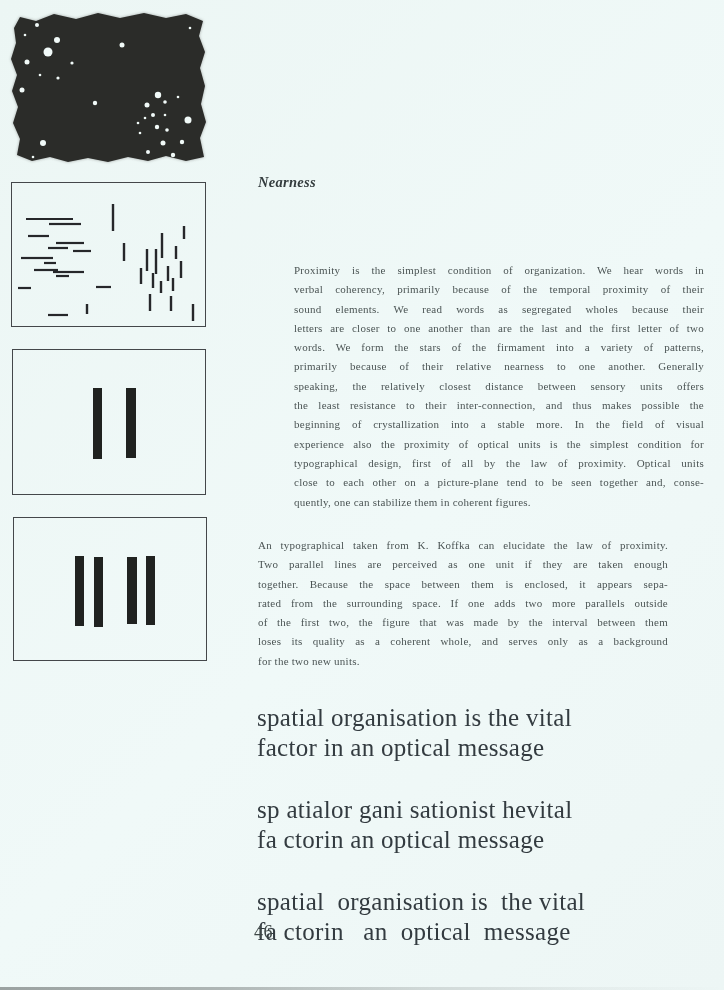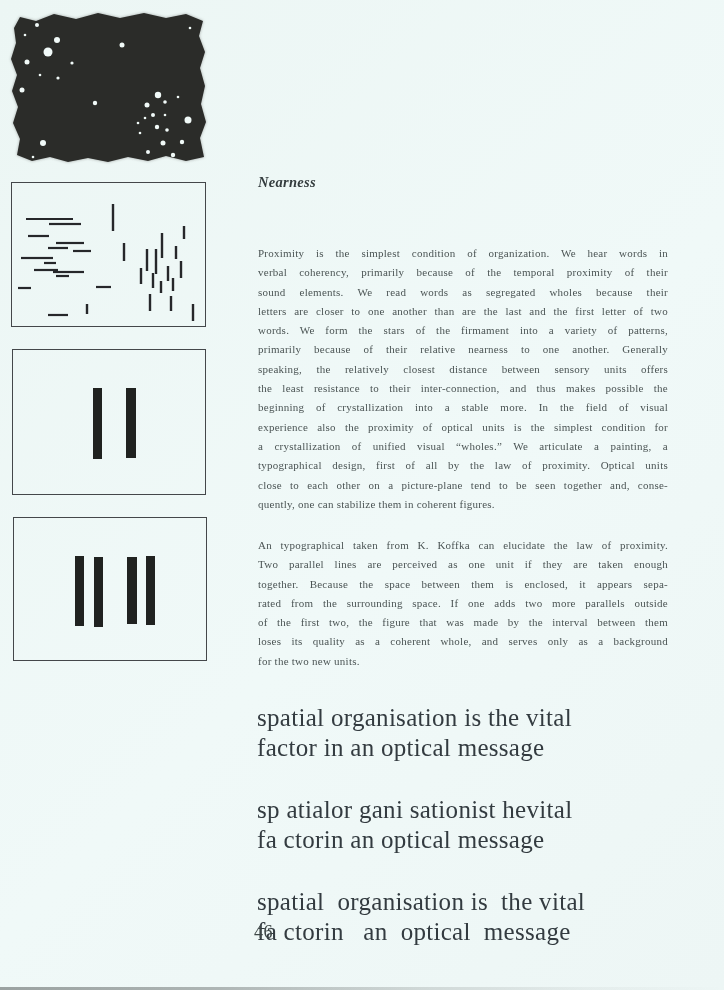--- a/index.html
+++ b/index.html
@@ -21,21 +21,21 @@
   .heading{
     position:absolute;left:258px;top:174px;
     font-style:italic;font-weight:bold;font-size:14.5px;
     color:#343c3e;letter-spacing:.3px;
   }
   .para{
     position:absolute;left:258px;width:410px;
     font-size:11px;line-height:19.3px;color:#4b5454;
     letter-spacing:.25px;
   }
-  #para1{top:244px;}
+  #para1{top:261px;margin-left:36px;}
   #para2{top:536px;}
   .jline{text-align:justify;text-align-last:justify;white-space:nowrap;}
   .jline.lastline{text-align:justify;text-align-last:left;}
   .display-block{
     position:absolute;left:257px;
     font-size:25px;line-height:29.5px;color:#333b40;
     letter-spacing:.3px;
   }
   #display1{top:703px;}
   #display2{top:795px;}
@@ -154,21 +154,20 @@
       <div class="jline">Proximity is the simplest condition of organization. We hear words in</div>
       <div class="jline">verbal coherency, primarily because of the temporal proximity of their</div>
       <div class="jline">sound elements. We read words as segregated wholes because their</div>
       <div class="jline">letters are closer to one another than are the last and the first letter of two</div>
       <div class="jline">words. We form the stars of the firmament into a variety of patterns,</div>
       <div class="jline">primarily because of their relative nearness to one another. Generally</div>
       <div class="jline">speaking, the relatively closest distance between sensory units offers</div>
       <div class="jline">the least resistance to their inter-connection, and thus makes possible the</div>
       <div class="jline">beginning of crystallization into a stable more. In the field of visual</div>
       <div class="jline">experience also the proximity of optical units is the simplest condition for</div>
-      <div class="jline">a crystallization of unified visual “wholes.” We articulate a painting, a</div>
       <div class="jline">typographical design, first of all by the law of proximity. Optical units</div>
       <div class="jline">close to each other on a picture-plane tend to be seen together and, conse-</div>
       <div class="jline lastline">quently, one can stabilize them in coherent figures.</div>
     </div>
 
   <div class="para" id="para2">
       <div class="jline">An typographical taken from K. Koffka can elucidate the law of proximity.</div>
       <div class="jline">Two parallel lines are perceived as one unit if they are taken enough</div>
       <div class="jline">together. Because the space between them is enclosed, it appears sepa-</div>
       <div class="jline">rated from the surrounding space. If one adds two more parallels outside</div>

